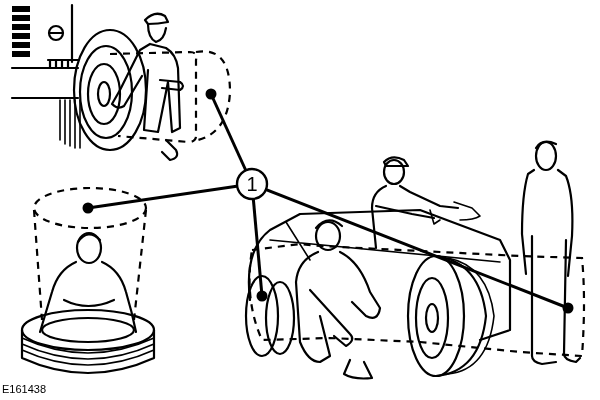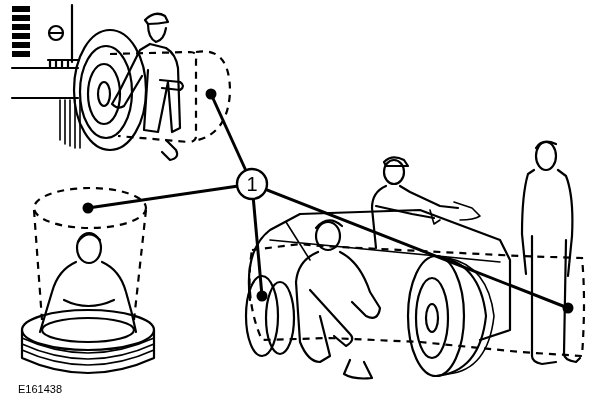--- a/index.html
+++ b/index.html
@@ -2,21 +2,21 @@
 <html><head>
 <meta charset="utf-8">
 <style>
   html,body{margin:0;padding:0;background:#fff;}
   body{width:600px;height:400px;position:relative;overflow:hidden;font-family:"Liberation Sans",sans-serif;}
   svg{position:absolute;left:0;top:0;}
   .ln{fill:none;stroke:#000;stroke-width:2.2;stroke-linecap:round;stroke-linejoin:round;}
   .thin{fill:none;stroke:#000;stroke-width:1.6;stroke-linecap:round;stroke-linejoin:round;}
   .dash{fill:none;stroke:#000;stroke-width:2.2;stroke-dasharray:7 6;}
   .lead{stroke:#000;stroke-width:3;}
-  .fig-id{position:absolute;left:2px;top:383px;font-size:11px;color:#000;margin-left:16px;}
+  .fig-id{position:absolute;left:2px;top:383px;font-size:11px;color:#000;}
   .callout-num{font-family:"Liberation Sans",sans-serif;font-size:20px;}
 </style>
 </head>
 <body>
 
 <svg width="600" height="400" viewBox="0 0 600 400">
 
   <g>
 
     <g>

